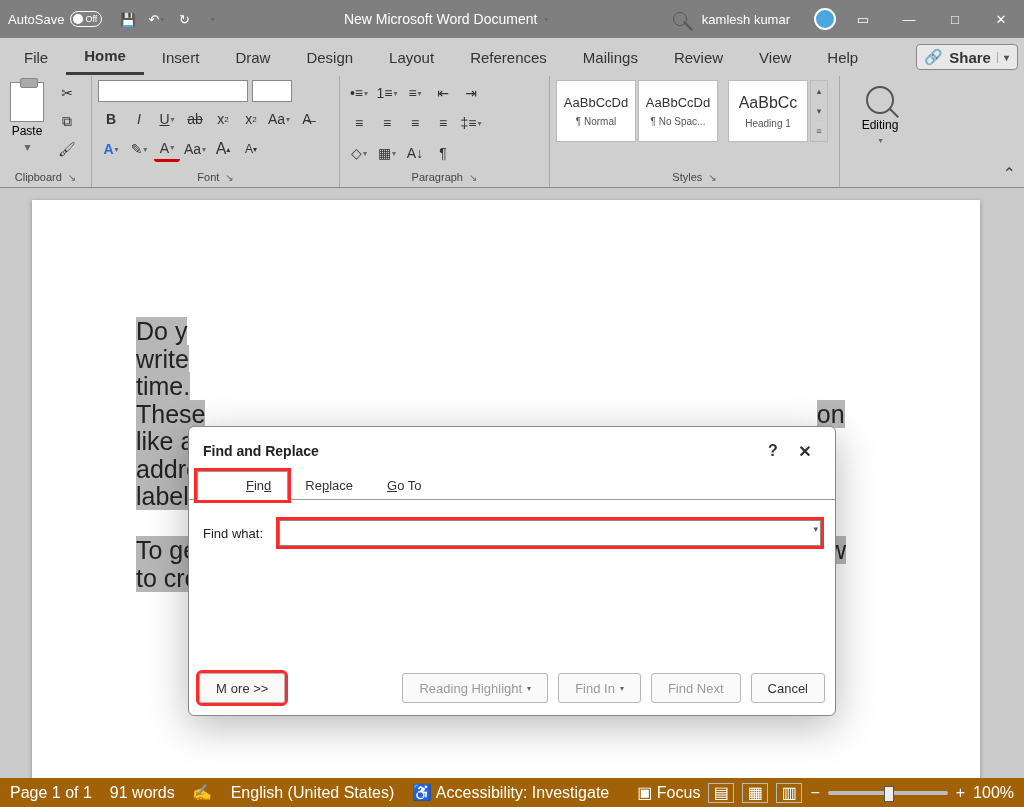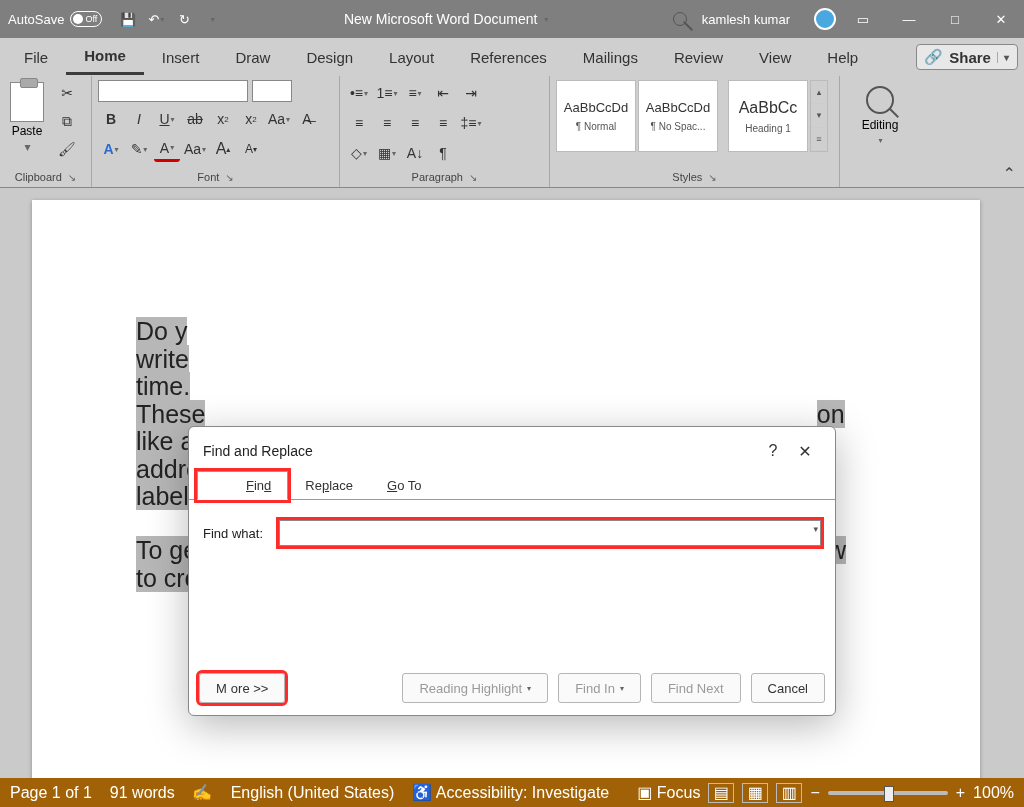--- a/index.html
+++ b/index.html
@@ -42,40 +42,40 @@
   .mini-col{display:flex;flex-direction:column;gap:2px;}
 
   .font-combo{display:flex;gap:4px;}
   .font-combo input{height:22px;border:1px solid #888;background:#fff;font-size:12px;padding:0 4px;}
   .font-name{width:150px;}
   .font-size{width:40px;}
 
   .row{display:flex;gap:2px;align-items:center;}
 
   .styles-gal{display:flex;gap:2px;align-items:stretch;}
-  .style-card{width:80px;height:72px;background:#fff;border:1px solid #bbb;display:flex;flex-direction:column;align-items:center;justify-content:center;font-size:13px;color:#444;}
+  .style-card{width:80px;height:62px;background:#fff;border:1px solid #bbb;display:flex;flex-direction:column;align-items:center;justify-content:center;font-size:13px;color:#444;}
   .style-card .prev{font-size:13px;color:#333;}
   .style-card .nm{font-size:10px;color:#555;margin-top:6px;}
   .style-scroll{width:18px;display:flex;flex-direction:column;border:1px solid #bbb;}
   .style-scroll div{flex:1;display:flex;align-items:center;justify-content:center;font-size:9px;color:#555;border-bottom:1px solid #ccc;}
 
   .editing-big{display:flex;flex-direction:column;align-items:center;gap:4px;padding:6px 12px;}
   .mag{width:28px;height:28px;border:2px solid #555;border-radius:50%;position:relative;}
   .mag::after{content:"";position:absolute;width:12px;height:2px;background:#555;transform:rotate(45deg);right:-8px;bottom:-2px;}
 
   
   .workspace{position:absolute;top:188px;left:0;right:0;bottom:29px;background:#cacaca;overflow:hidden;}
   .page{position:absolute;left:32px;top:12px;width:948px;height:590px;background:#fff;box-shadow:0 1px 4px rgba(0,0,0,.3);}
   .doc-text{position:absolute;left:104px;top:118px;width:720px;font-family:Calibri,sans-serif;font-size:25px;color:#222;line-height:1.06;}
   .doc-text .sel{background:#b7b7b7;}
   .doc-text a{color:#0563c1;}
 
   
   .dialog{position:absolute;left:188px;top:238px;width:648px;height:290px;background:#fff;border:1px solid #888;border-radius:6px;box-shadow:0 10px 40px rgba(0,0,0,.28);}
-  .dlg-title{display:flex;align-items:center;padding:10px 14px 6px;font-size:14px;color:#222;}
+  .dlg-title{display:flex;align-items:center;padding:10px 14px 6px;font-size:14px;color:#222;font-weight:bold;}
   .dlg-title .sp{flex:1;}
   .dlg-close,.dlg-help{width:32px;height:28px;display:flex;align-items:center;justify-content:center;font-size:16px;color:#333;}
   .dlg-tabs{display:flex;gap:0;padding:0 8px;}
   .dlg-tab{padding:6px 16px;font-size:13px;color:#333;border:1px solid transparent;border-bottom:none;position:relative;}
   .dlg-tab.active{background:#fff;border:1px solid #999;border-bottom:1px solid #fff;z-index:2;padding-left:48px;}
   .dlg-tab .ul{text-decoration:underline;}
   .red-box{outline:3px solid #ff2a2a;}
   .dlg-body{border-top:1px solid #999;margin-top:-1px;padding:20px 14px 10px;min-height:150px;}
   .find-row{display:flex;align-items:center;gap:16px;}
   .find-row label{font-size:13px;color:#222;}

